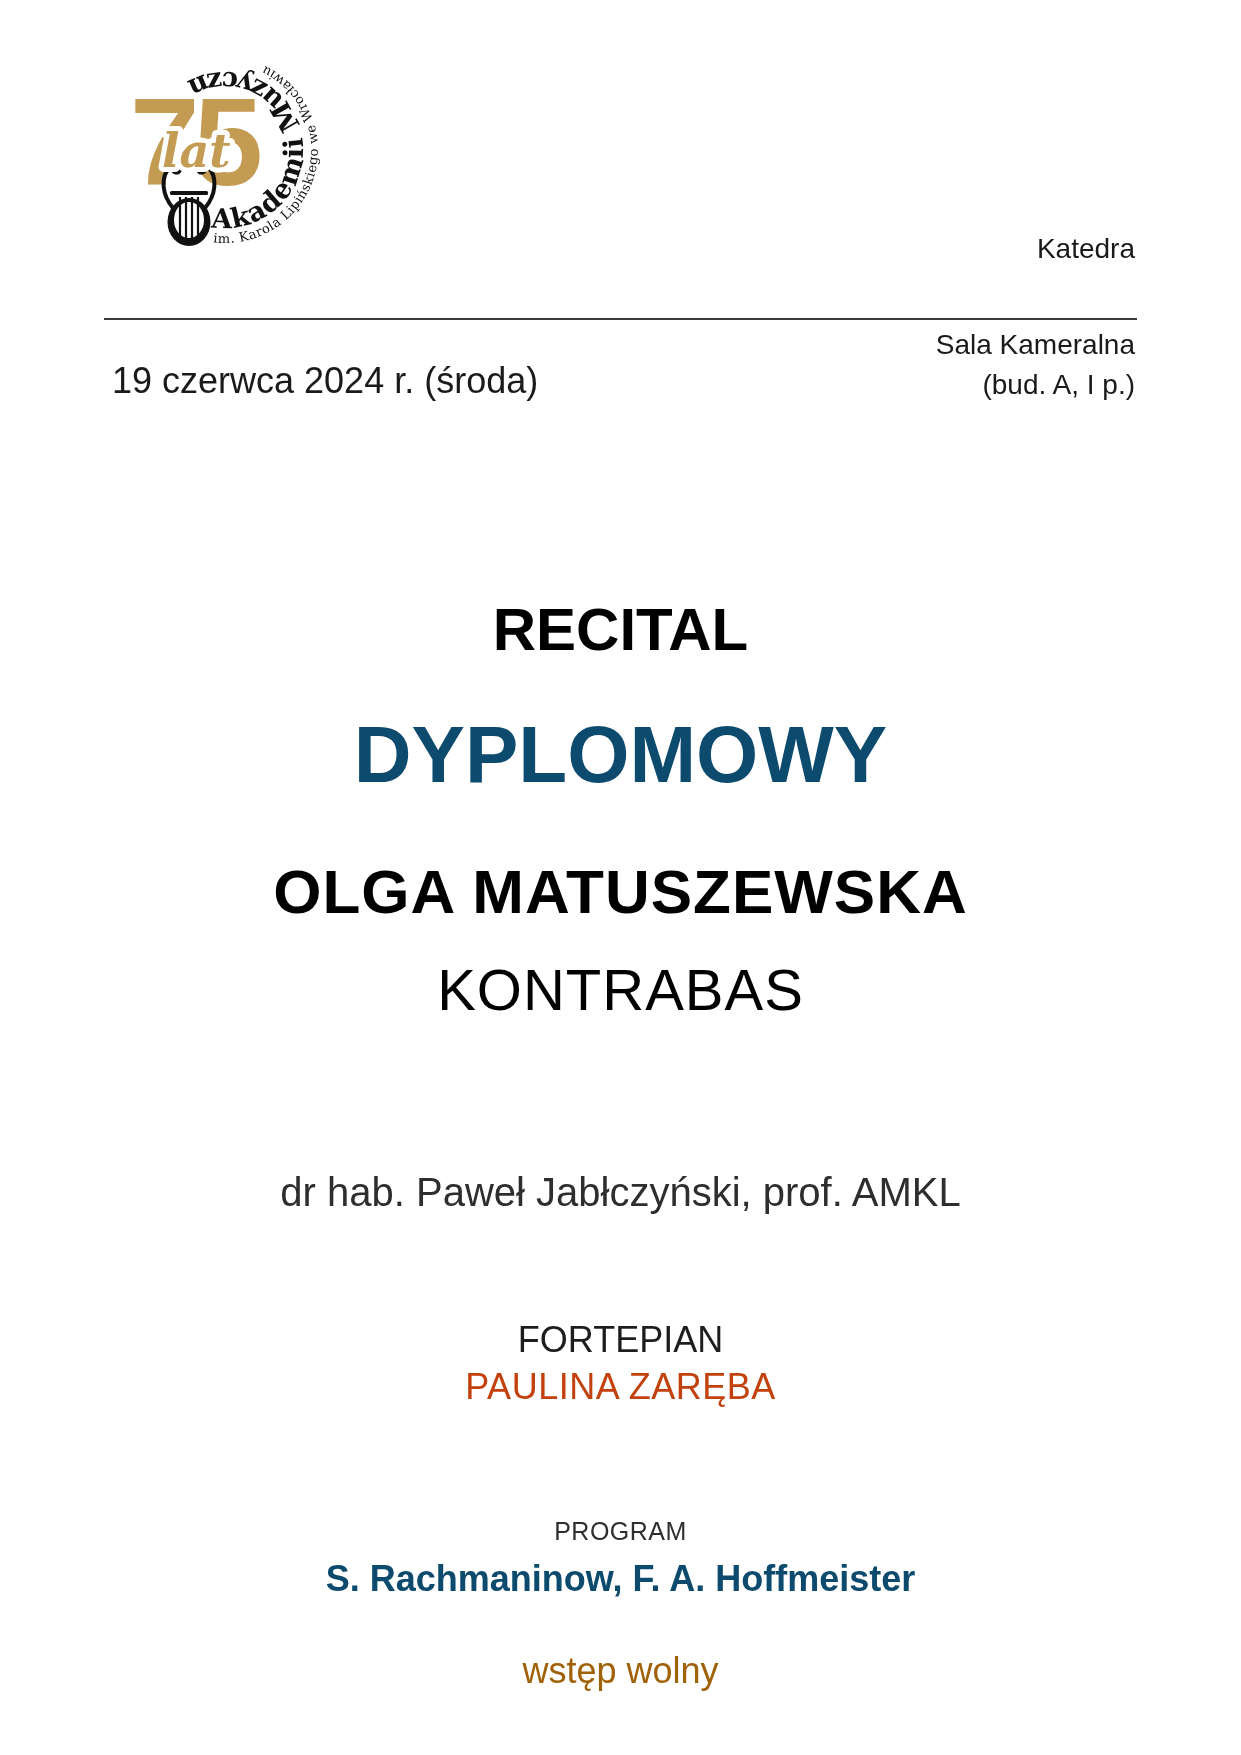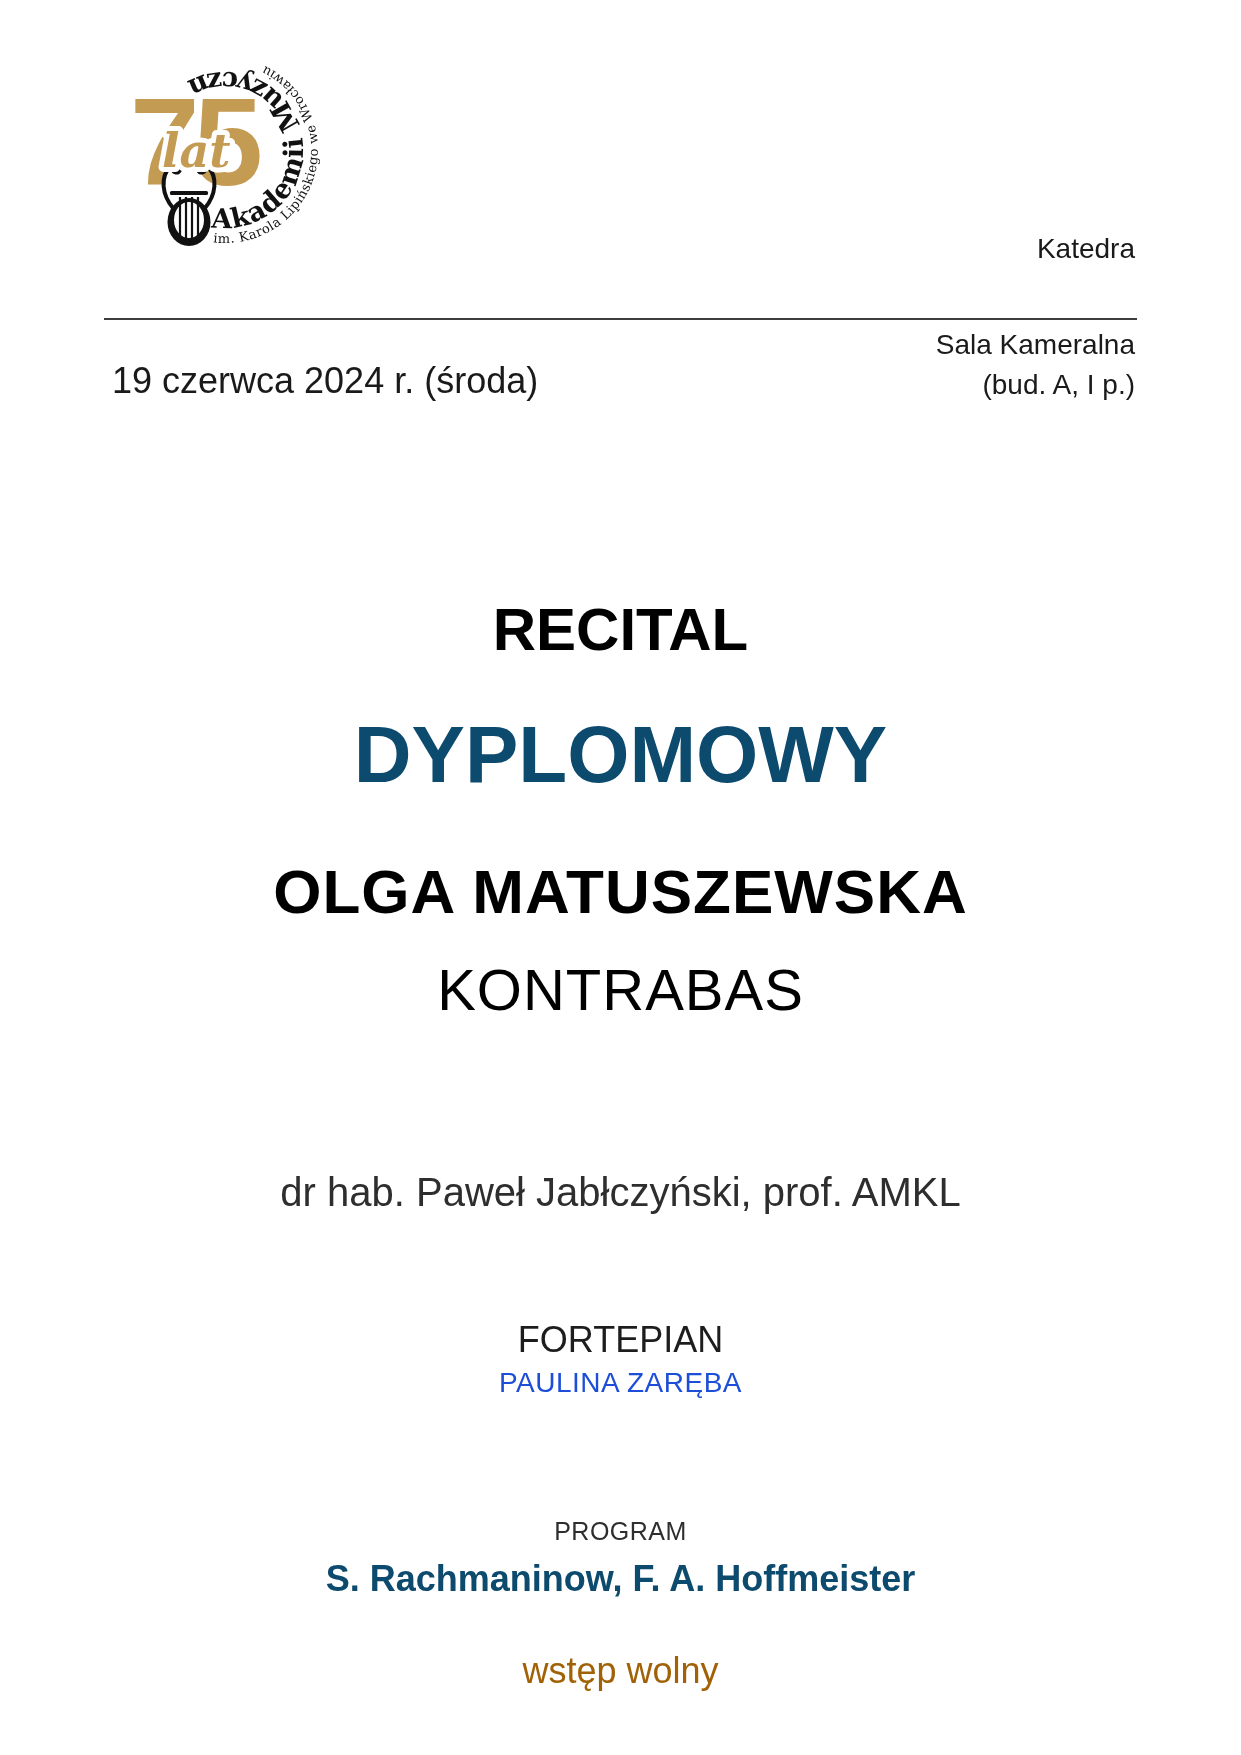--- a/index.html
+++ b/index.html
@@ -47,21 +47,21 @@
 
   
   .cline{left:104px;width:1033px;text-align:center;line-height:1;}
 
   .title1{top:600px;font-size:60px;font-weight:bold;color:#000;}
   .title2{top:715px;font-size:80px;font-weight:bold;color:#0c4a6e;}
   .performer{top:861px;font-size:62px;font-weight:bold;color:#000;letter-spacing:1px;}
   .instrument{top:961px;font-size:58px;font-weight:normal;color:#000;letter-spacing:1px;}
   .teacher{top:1172px;font-size:40px;color:#2e2e2e;}
   .accomp-role{top:1322px;font-size:36px;color:#1d1d1d;}
-  .accomp-name{top:1369px;font-size:28px;color:#1d4ed8;letter-spacing:0.5px;}
+  .accomp-name{top:1369px;font-size:36px;color:#c2410c;letter-spacing:0.5px;}
   .program-heading{top:1519px;font-size:25px;color:#2e2e2e;letter-spacing:0.5px;}
   .program-composers{top:1561px;font-size:36px;font-weight:bold;color:#0c4a6e;}
   .admission{top:1653px;font-size:36px;color:#a16207;}
 </style>
 </head>
 <body>
 
 <svg class="abs logo" viewBox="0 0 230 215" xmlns="http://www.w3.org/2000/svg">
   <defs>
     <path id="arcMain" d="M 65.3 155.1 A 78 78 0 1 0 86 37.5" fill="none"></path>

